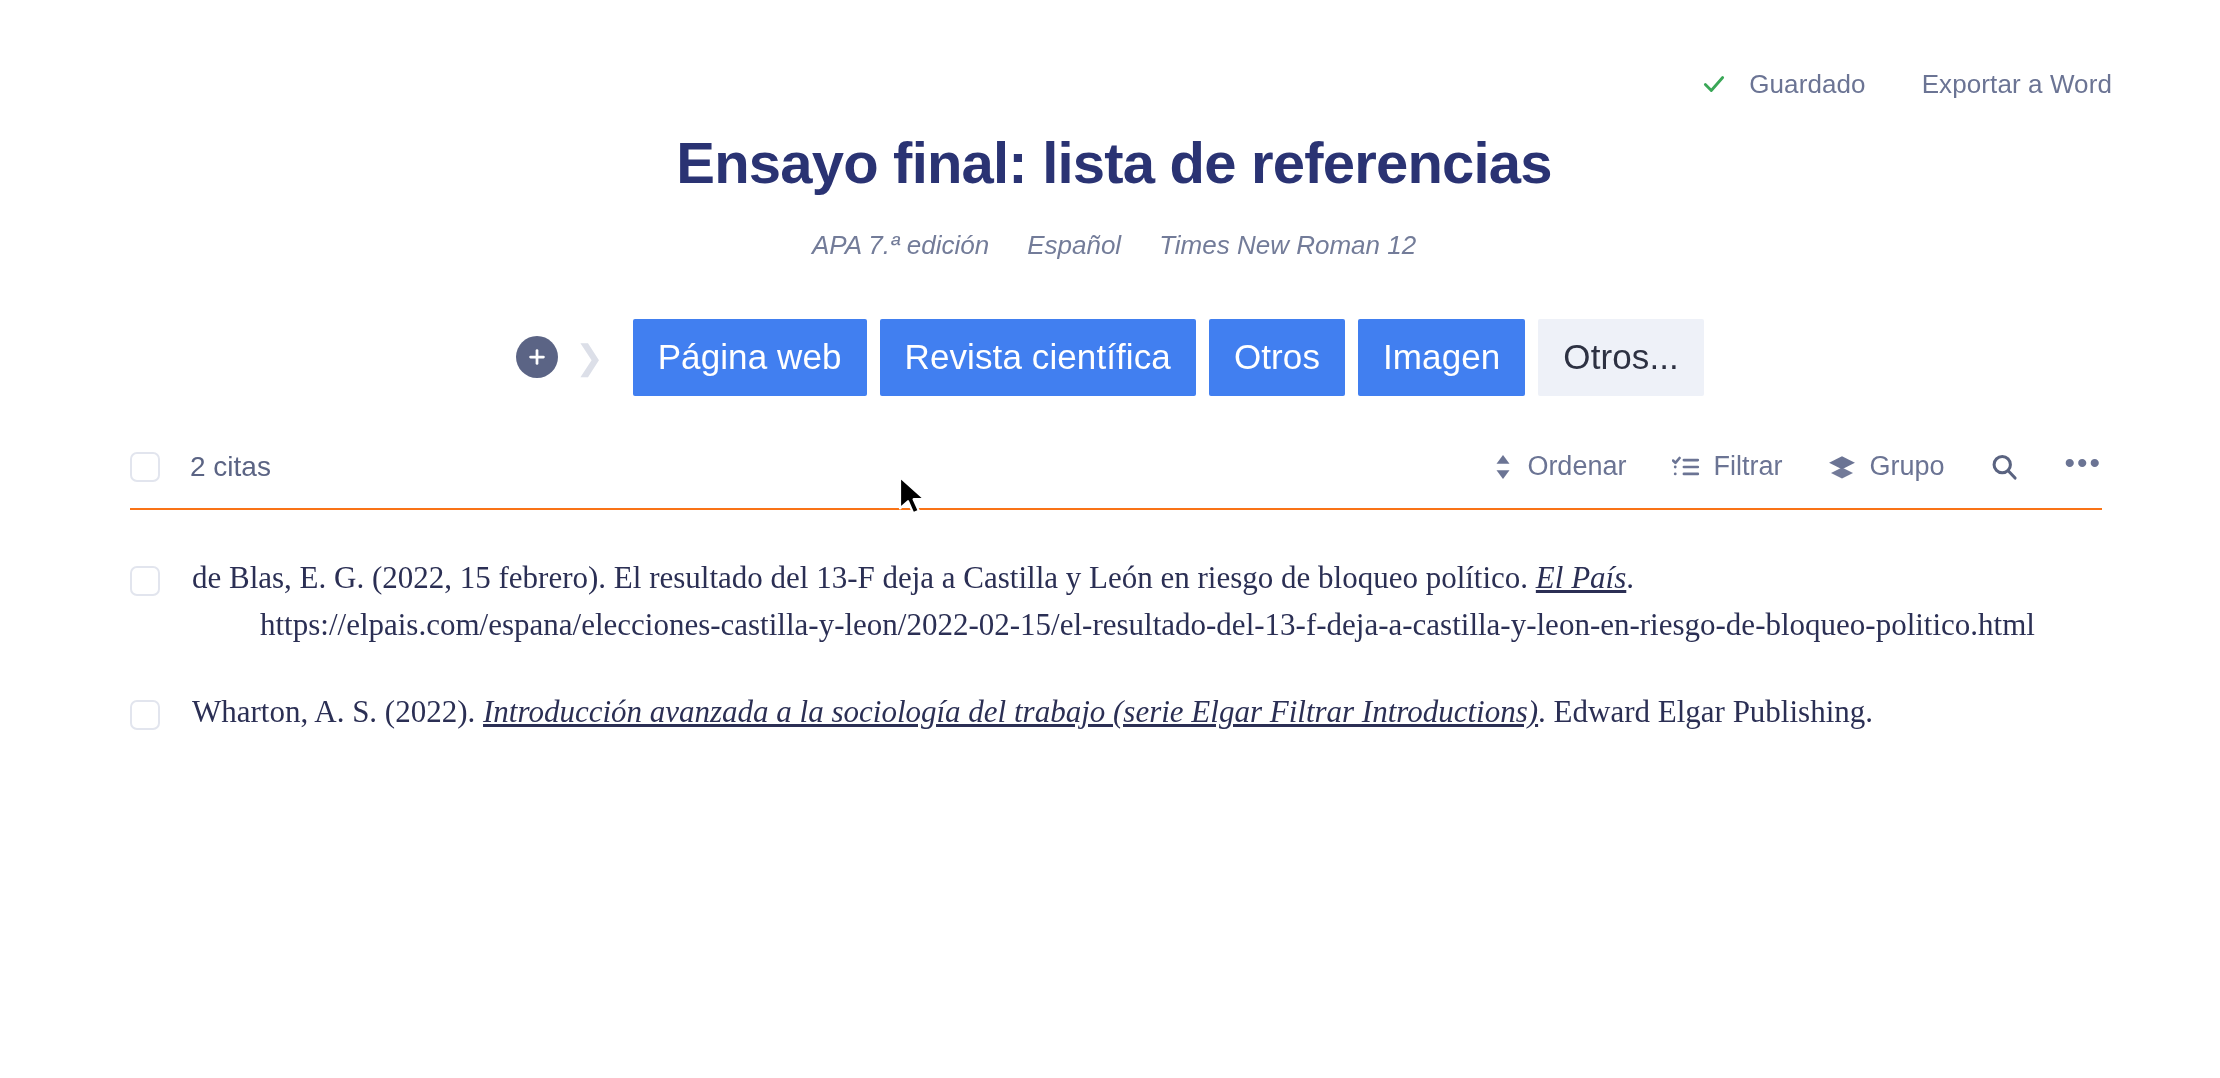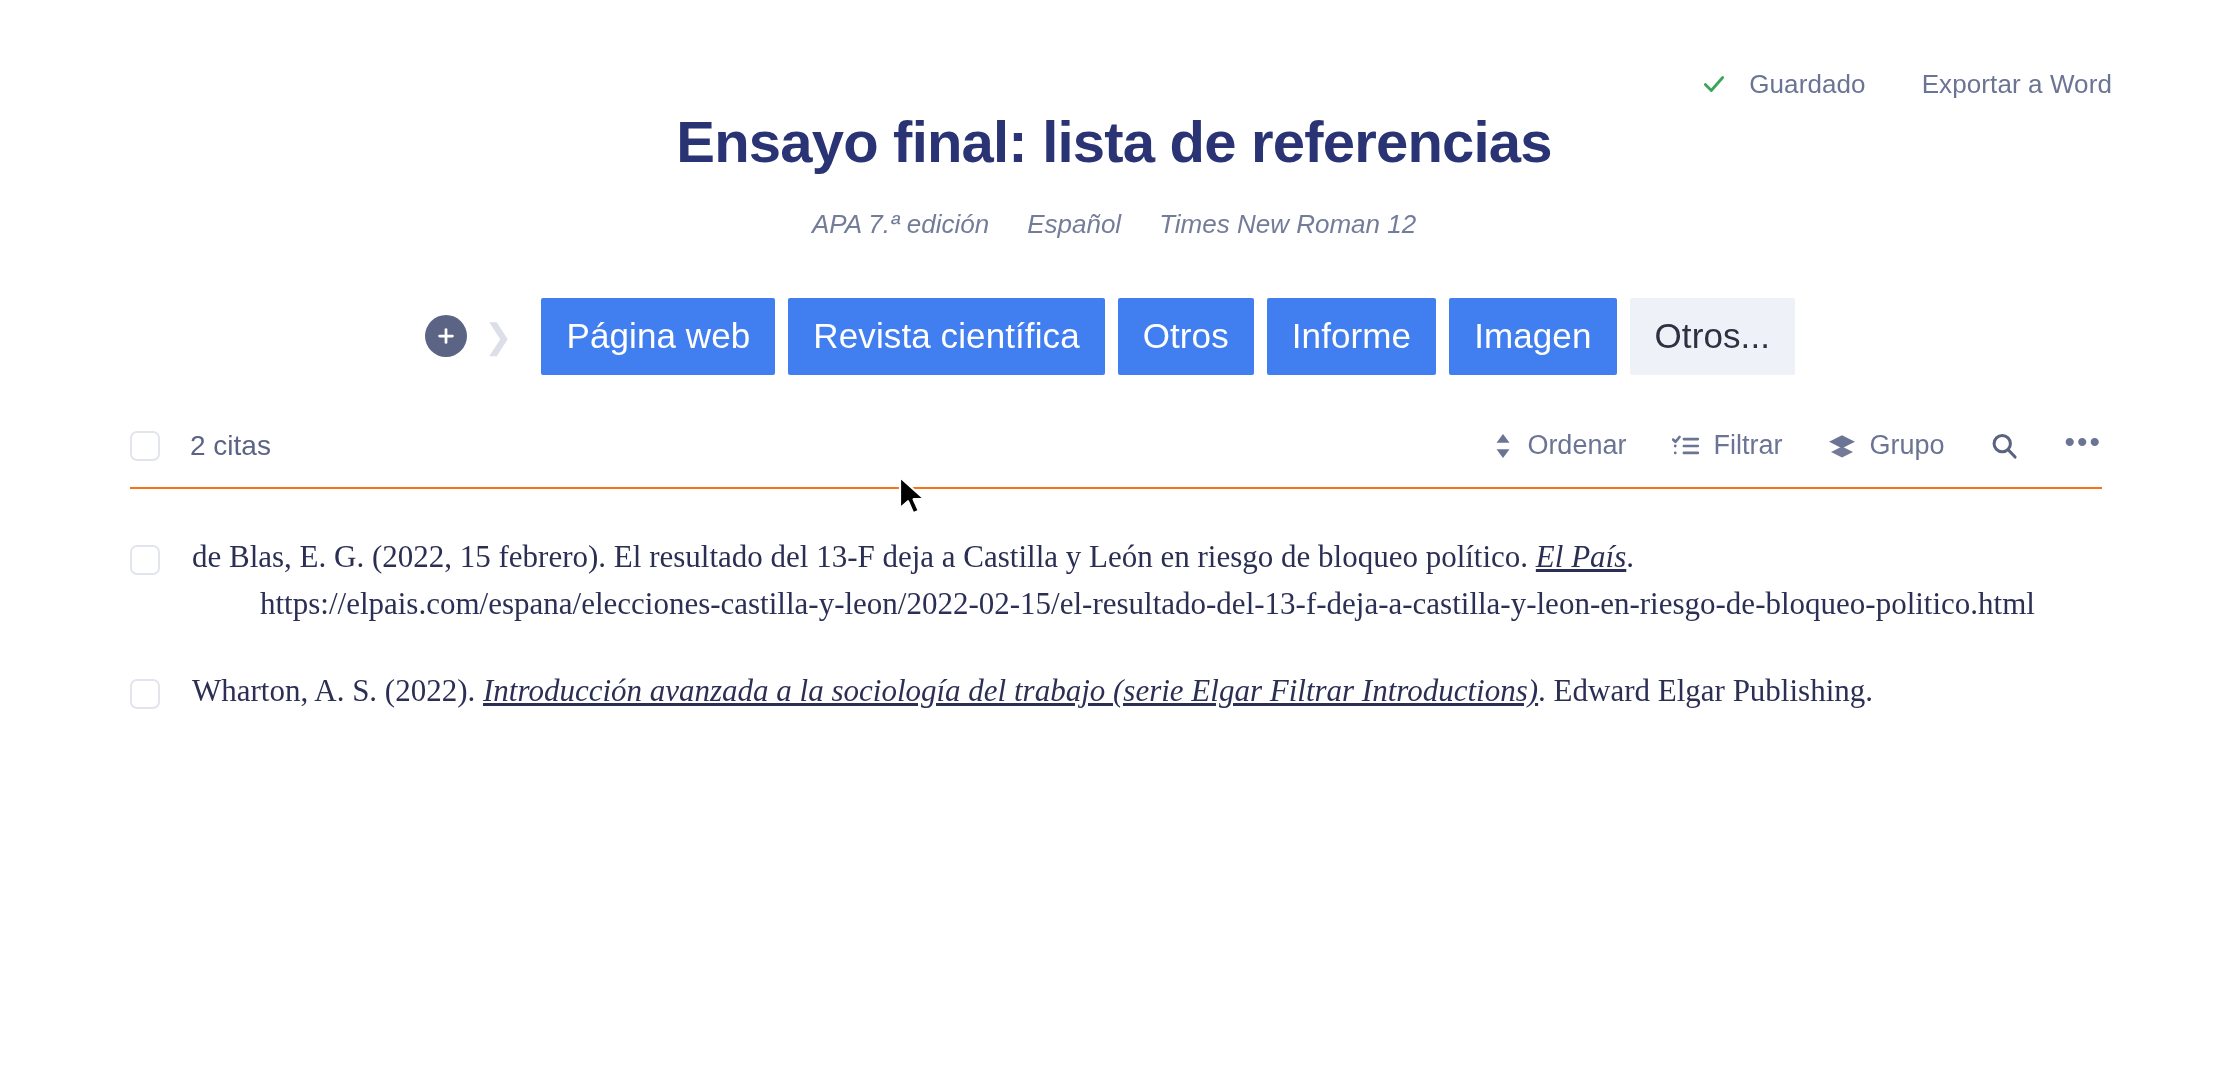--- a/index.html
+++ b/index.html
@@ -43,21 +43,21 @@
     width: 26px;
     height: 26px;
     position: relative;
     flex: none;
   }
   .check-icon svg { display: block; }
 
   
   .title-wrap {
     text-align: center;
-    margin-top: 26px;
+    margin-top: 47px;
     padding-left: 8px;
   }
   .doc-title {
     font-size: 58px;
     font-weight: 700;
     color: #2a3373;
     letter-spacing: -0.8px;
     line-height: 1.12;
     margin: 0;
     display: inline-block;
@@ -239,21 +239,20 @@
     <svg width="22" height="22" viewBox="0 0 24 24" fill="none" stroke="#ffffff" stroke-width="3" stroke-linecap="round">
       <line x1="12" y1="5" x2="12" y2="19"></line>
       <line x1="5" y1="12" x2="19" y2="12"></line>
     </svg>
   </div>
   <span class="chev">❯</span>
 
   <button class="type-btn">Página web</button>
   <button class="type-btn">Revista científica</button>
   <button class="type-btn">Otros</button>
-  <button class="type-btn">Informe</button>
   <button class="type-btn">Imagen</button>
   <button class="type-btn ghost">Otros...</button>
 </div>
 
 <div class="list-toolbar">
   <div class="cb"></div>
   <div class="count-label">2 citas</div>
 
   <div class="toolbar-right">
 

